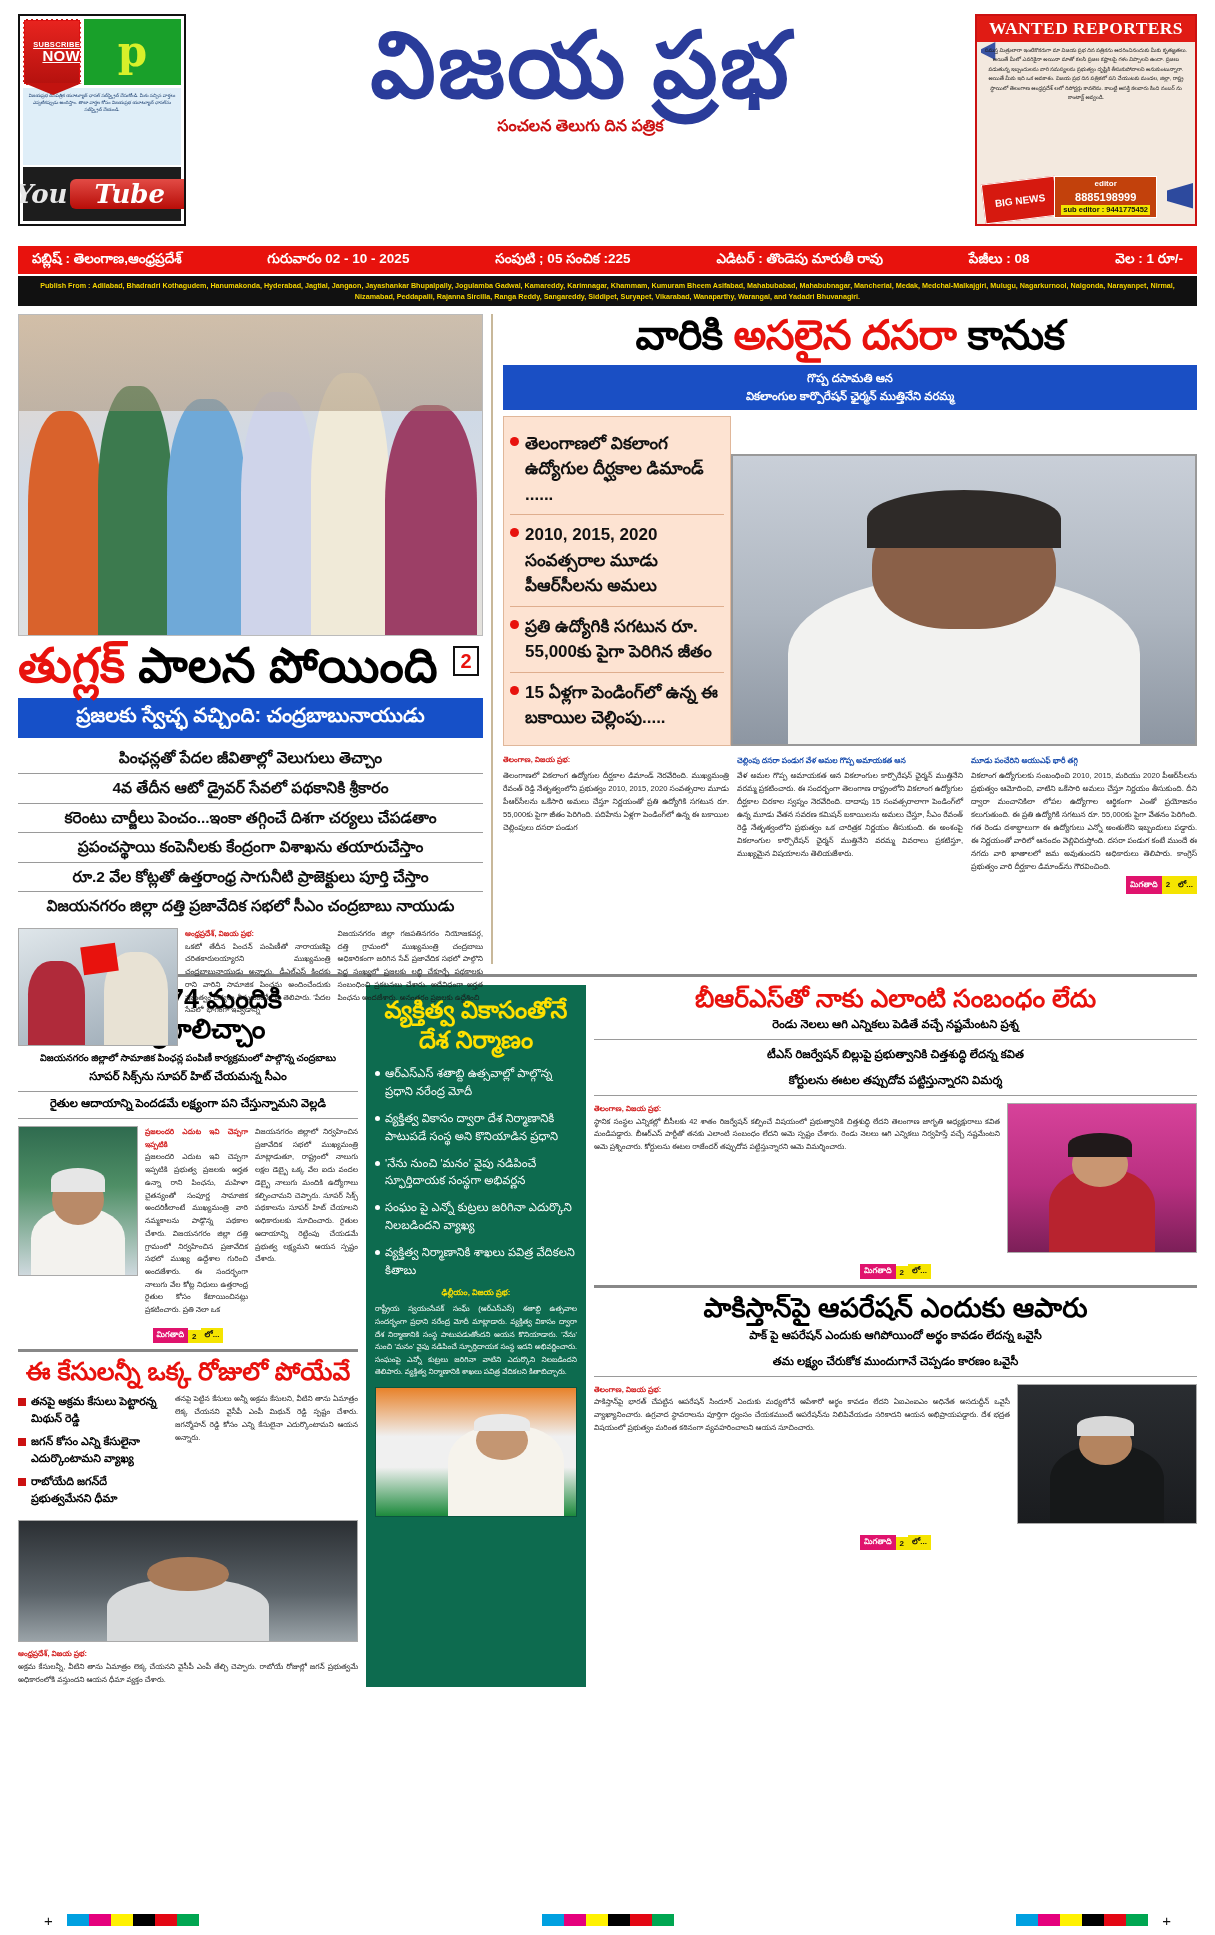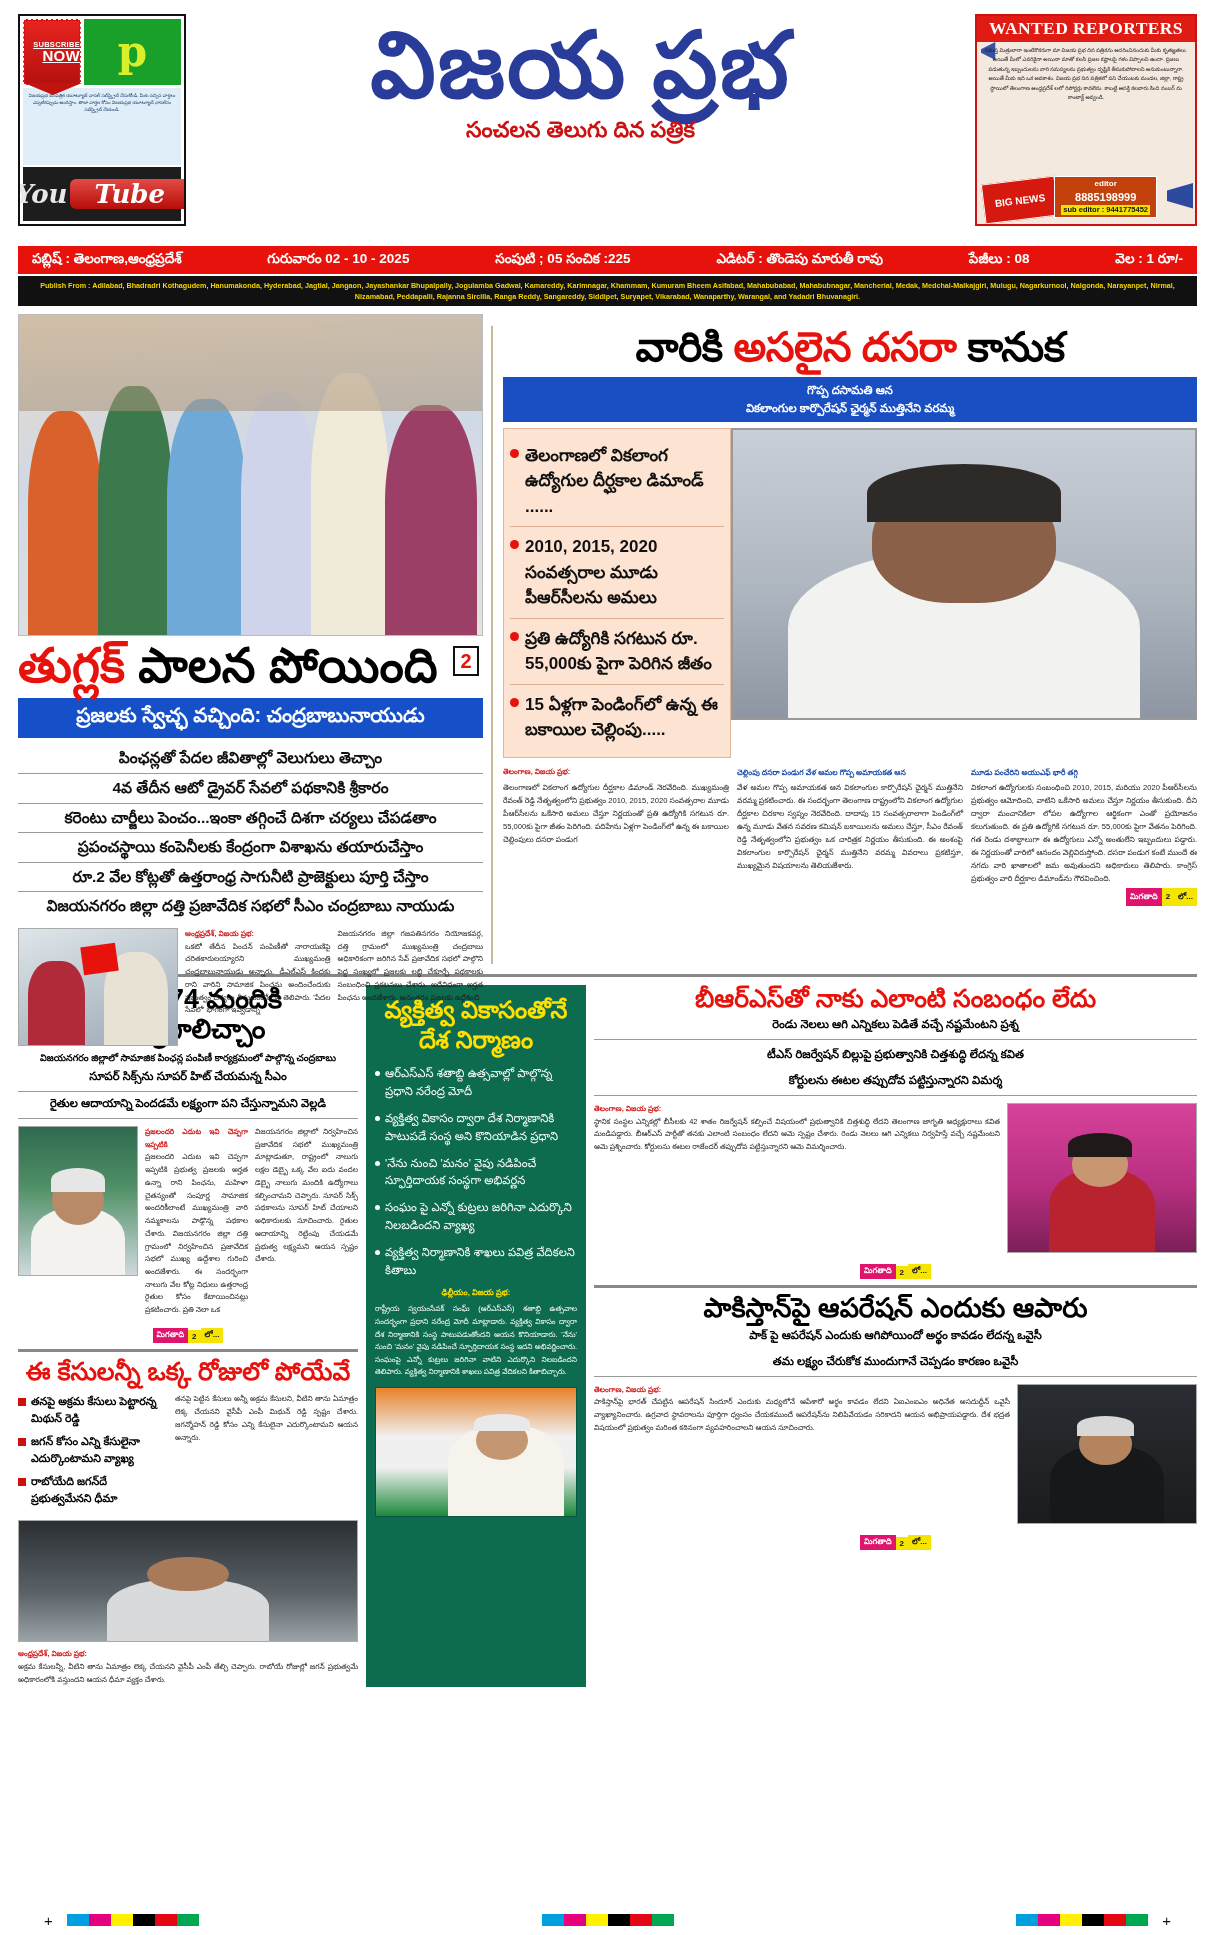--- a/index.html
+++ b/index.html
@@ -54,21 +54,21 @@
     background: linear-gradient(#e24b45,#b80d08); padding: 0 24px; border-radius: 6px;
     font-family: "DejaVu Serif", serif; margin-left: 3px;
   }
 
   .title-wrap { flex: 1; display: flex; flex-direction: column; align-items: center; justify-content: center; padding-top: 10px; }
   .paper-title {
     color: #2a3c9a; font-size: 92px; font-weight: bold; line-height: .92;
     font-family: "Liberation Serif", serif; letter-spacing: 2px;
     white-space: nowrap;
   }
-  .paper-tag { color: #cc1111; font-size: 22px; font-weight: bold; margin-top: 8px; }
+  .paper-tag { color: #cc1111; font-size: 16px; font-weight: bold; margin-top: 8px; }
 
   .ad-box {
     width: 222px; height: 212px; border: 2px solid #cc1111; background: #f3e9df;
     position: relative; overflow: hidden;
   }
   .ad-head {
     background: #e01b14; color: #fff; text-align: center; font-size: 17.5px;
     font-weight: bold; letter-spacing: .4px; padding: 2px 0 3px 0;
     font-family: "Liberation Serif", serif;
   }
@@ -134,30 +134,30 @@
     padding: 5px 0; border-bottom: 1px solid #9a9a9a; line-height: 1.2;
   }
   .bullet-lines div:last-child { border-bottom: none; }
 
   .pageno-badge {
     position: absolute; right: 4px; top: 332px; width: 26px; height: 30px;
     border: 2px solid #111; color: #e8120d; font-size: 20px; font-weight: bold;
     display: flex; align-items: center; justify-content: center; background: #fff;
   }
 
-  .lead-right { flex: 1; border-left: 2px solid #c8b89a; padding-left: 10px; margin-top: 12px; }
+  .lead-right { flex: 1; border-left: 2px solid #c8b89a; padding-left: 10px; }
   .dasara-head {
     font-size: 41px; font-weight: bold; text-align: center; line-height: 1.05;
     white-space: nowrap; letter-spacing: -.5px;
   }
   .dasara-sub {
     background: #1a4fc4; color: #fff; text-align: center; font-size: 11.5px;
     font-weight: bold; line-height: 1.5; padding: 5px 8px; margin-top: 8px;
   }
-  .dasara-body { display: flex; gap: 0; margin-top: 6px; }
+  .dasara-body { display: flex; gap: 0; margin-top: 6px; align-items: flex-end; }
   .dasara-bullets {
     width: 228px; background: #fde3d2; border: 1px solid #e0b79a; padding: 7px 6px;
   }
   .dbullet { display: flex; gap: 6px; padding: 7px 0; border-bottom: 1px solid #dfae8e; }
   .dbullet:last-child { border-bottom: none; }
   .dot { width: 9px; height: 9px; border-radius: 50%; background: #e8120d; flex: none; margin-top: 6px; }
   .dbullet .dtext { font-size: 17px; font-weight: bold; line-height: 1.5; color: #111; }
   .dasara-photo {
     flex: 1; height: 292px; border: 2px solid #999; background: linear-gradient(160deg,#8d97a6,#c2c8d2);
     position: relative; overflow: hidden;

